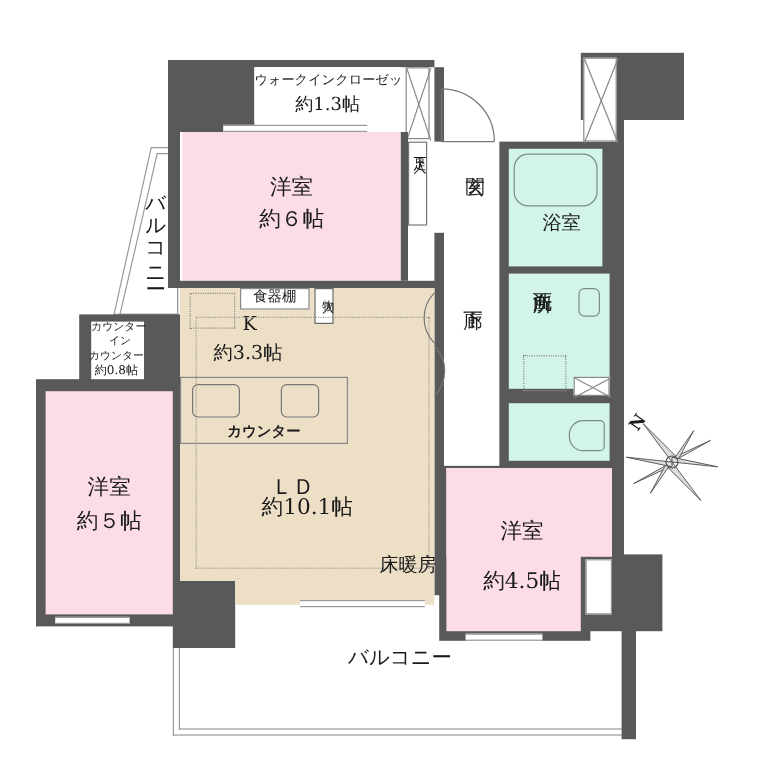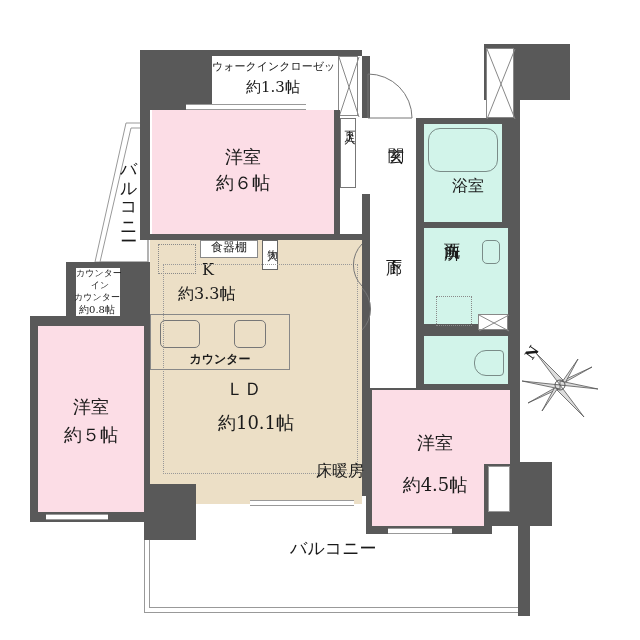--- a/index.html
+++ b/index.html
@@ -106,21 +106,21 @@
 <div class="abs white" style="left:262px; top:240px; width:16px; height:30px; border:1px solid #666;"></div>
 <div class="label vert" style="left:262px; top:242px; width:16px; font-size:10px;">物入</div>
 <div class="dotted" style="left:158px; top:244px; width:38px; height:30px;"></div>
 <div class="label" style="left:202px; top:260px; font-size:16px;">K</div>
 <div class="label" style="left:178px; top:284px; font-size:16px;">約3.3帖</div>
 <div class="dotted" style="left:163px; top:264px; width:195px; height:210px; border-color:#999;"></div>
 <div class="abs" style="left:150px; top:314px; width:140px; height:56px; border:1px solid #888;"></div>
 <div class="abs" style="left:160px; top:320px; width:40px; height:28px; border:1px solid #777; border-radius:5px;"></div>
 <div class="abs" style="left:234px; top:320px; width:32px; height:28px; border:1px solid #777; border-radius:5px;"></div>
 <div class="label" style="left:150px; top:352px; width:140px; font-size:12px;font-weight:bold;">カウンター</div>
-<div class="label" style="left:150px; top:378px; width:188px; font-size:18px;">ＬＤ</div>
+<div class="label" style="left:150px; top:396px; width:188px; font-size:18px;">ＬＤ</div>
 <div class="label" style="left:150px; top:412px; width:212px; font-size:18px;">約10.1帖</div>
 <div class="label" style="left:316px; top:461px; font-size:16px;">床暖房</div>
 <svg width="40" height="90" style="left:330px; top:244px;">
   <path d="M32 0 A30 30 0 0 0 32 42" fill="none" stroke="#777"></path>
   <path d="M32 44 A30 30 0 0 1 32 86" fill="none" stroke="#777"></path>
 </svg>
 
 <div class="abs white" style="left:76px; top:268px; width:44px; height:48px;"></div>
 <div class="label" style="left:76px; top:268px; width:44px; font-size:9px;">カウンター</div>
 <div class="label" style="left:76px; top:280px; width:48px; font-size:9px;">イン</div>

